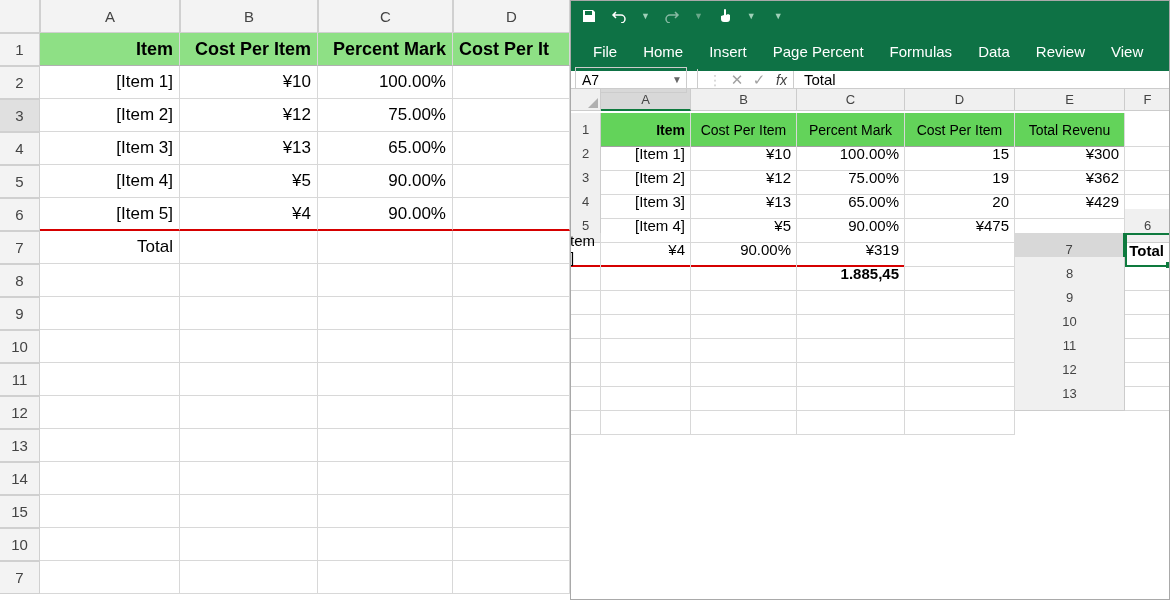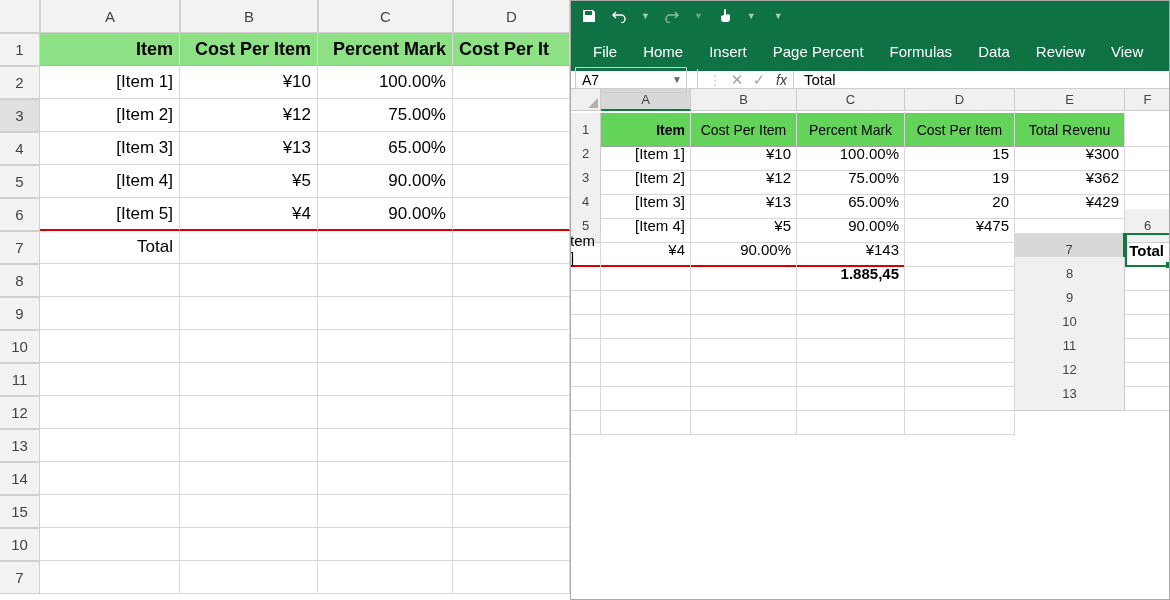--- a/index.html
+++ b/index.html
@@ -425,21 +425,21 @@
       <div class="cell right">[Item 4]</div>
       <div class="cell right">¥5</div>
       <div class="cell right">90.00%</div>
       <div class="cell right">¥475</div>
       <div class="cell"></div>
 
       <div class="rowhdr">6</div>
       <div class="cell right redline">[Item 5]</div>
       <div class="cell right redline">¥4</div>
       <div class="cell right redline">90.00%</div>
-      <div class="cell right redline">¥143</div>
+      <div class="cell right redline">¥319</div>
       <div class="cell"></div>
 
       <div class="rowhdr sel">7</div>
       <div class="cell right bold selected">Total</div>
       <div class="cell"></div>
       <div class="cell"></div>
       <div class="cell"></div>
       <div class="cell right bold">1.885,45</div>
       <div class="cell"></div>
 

